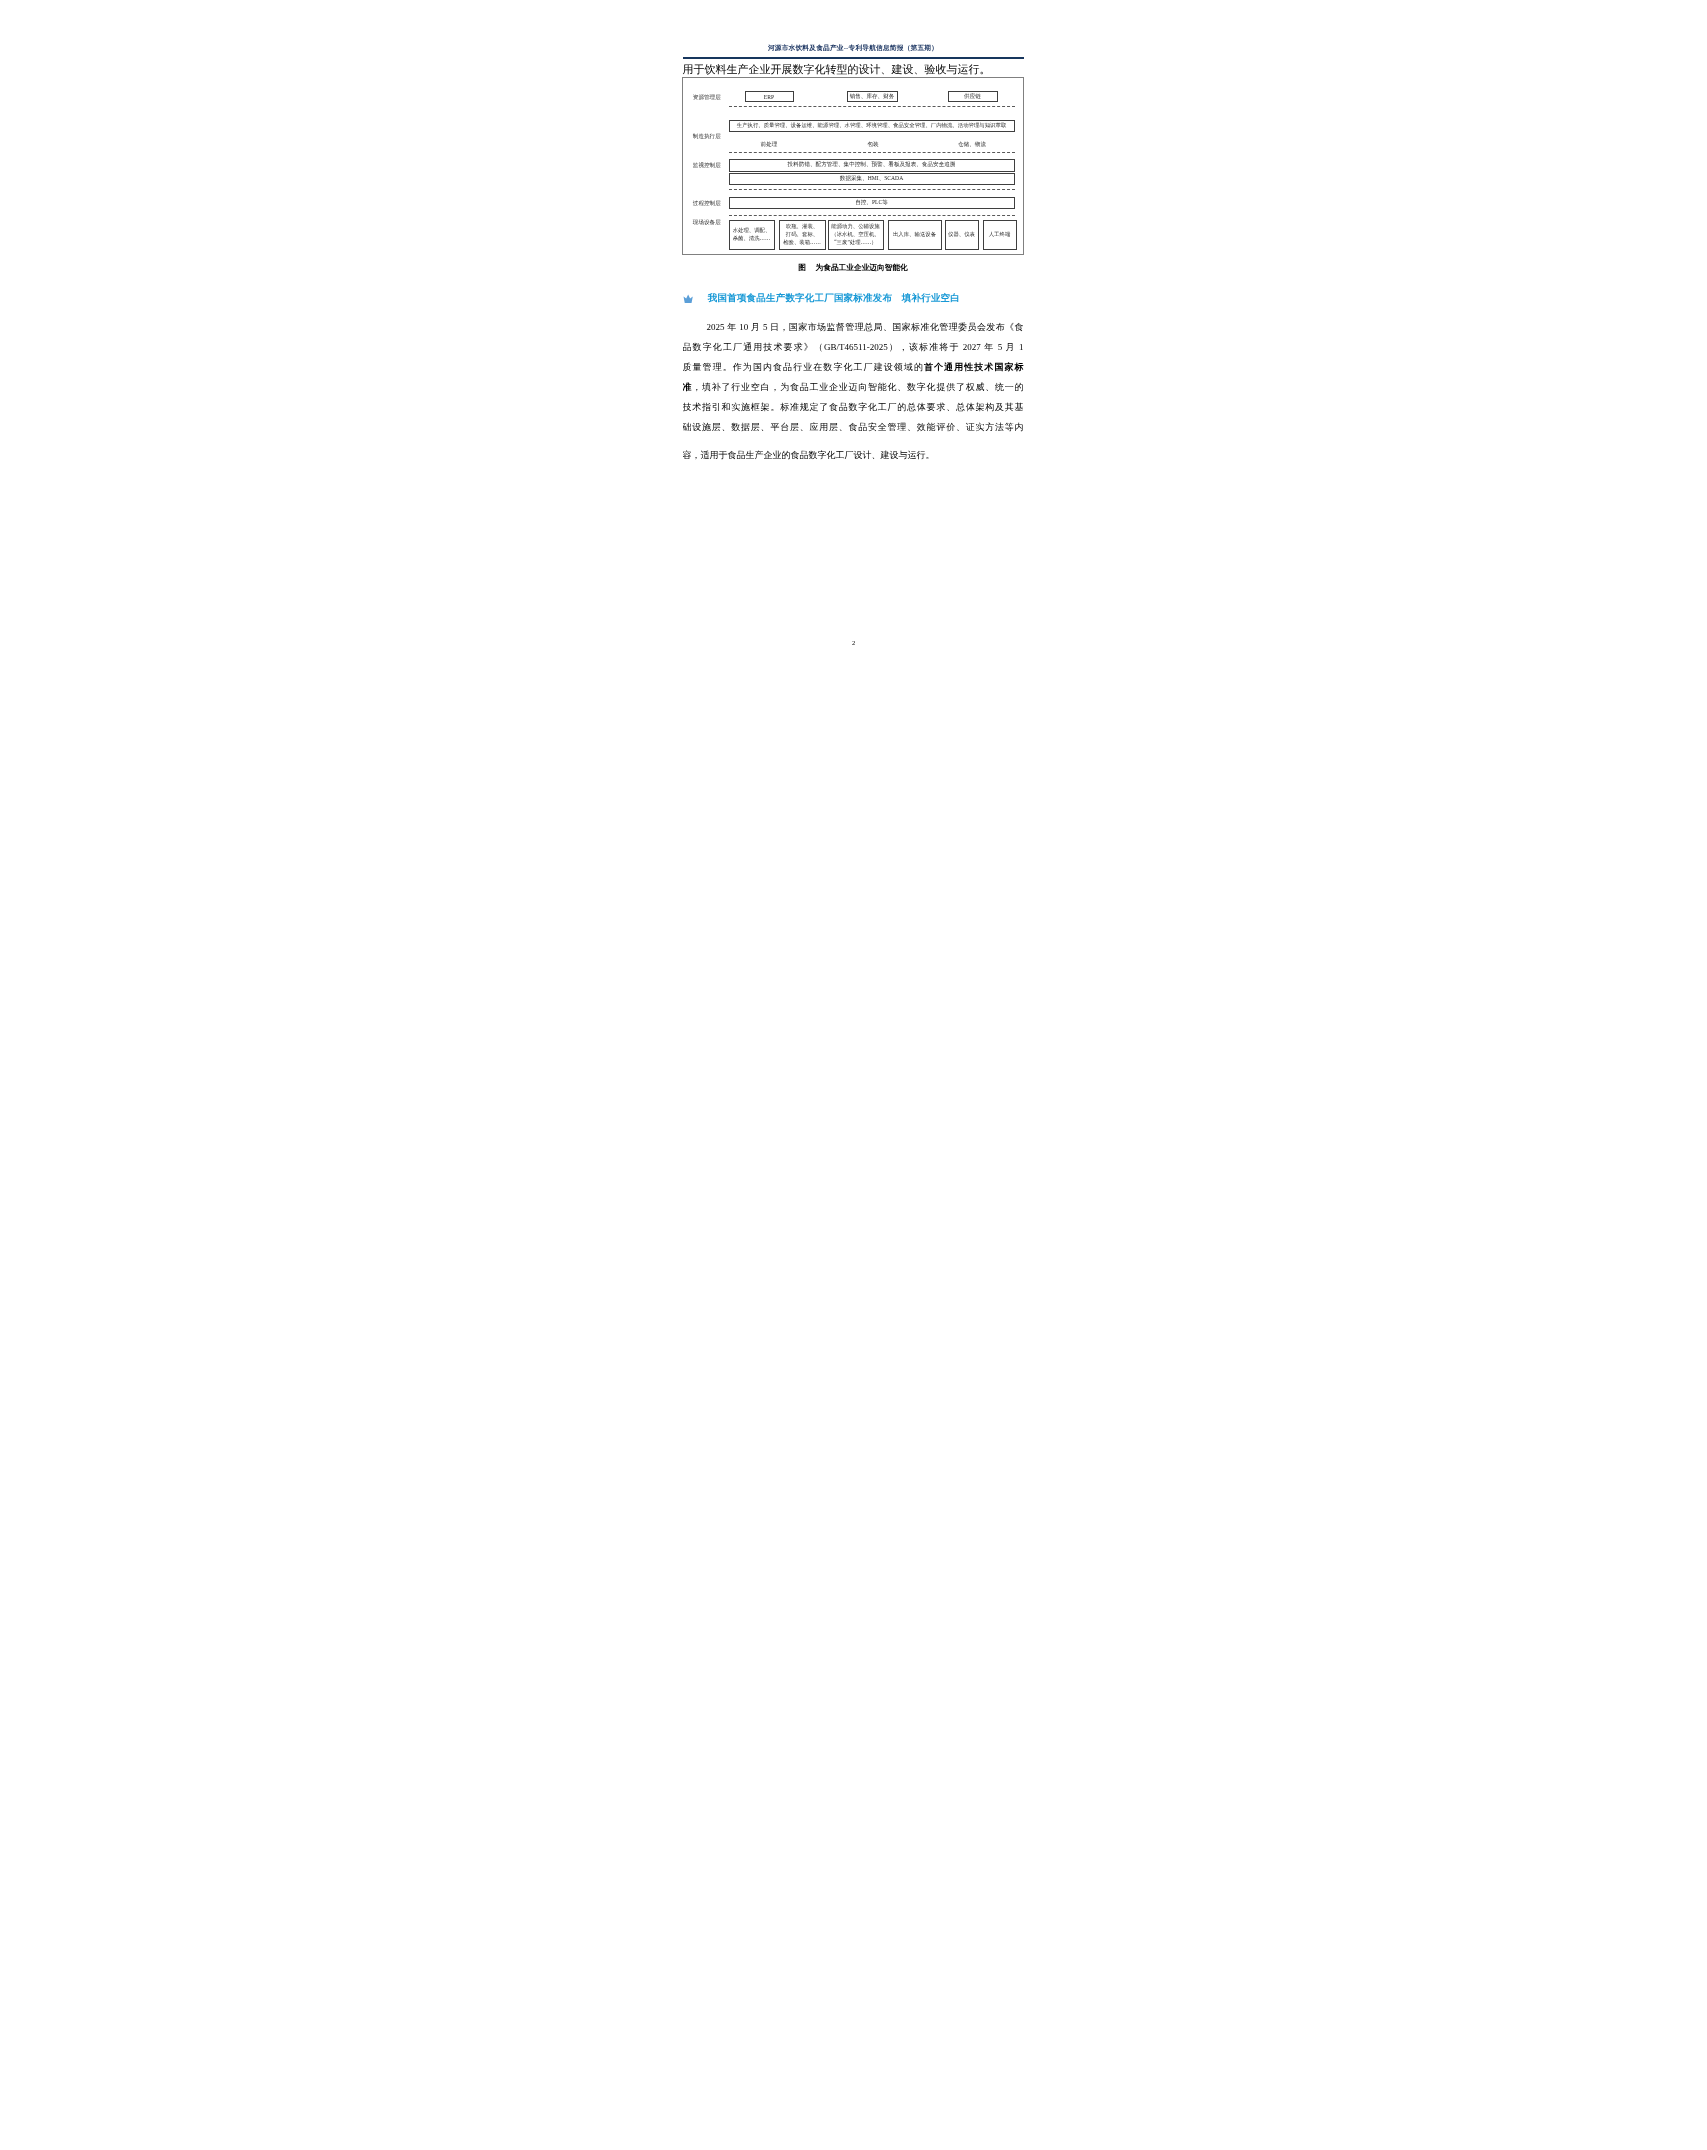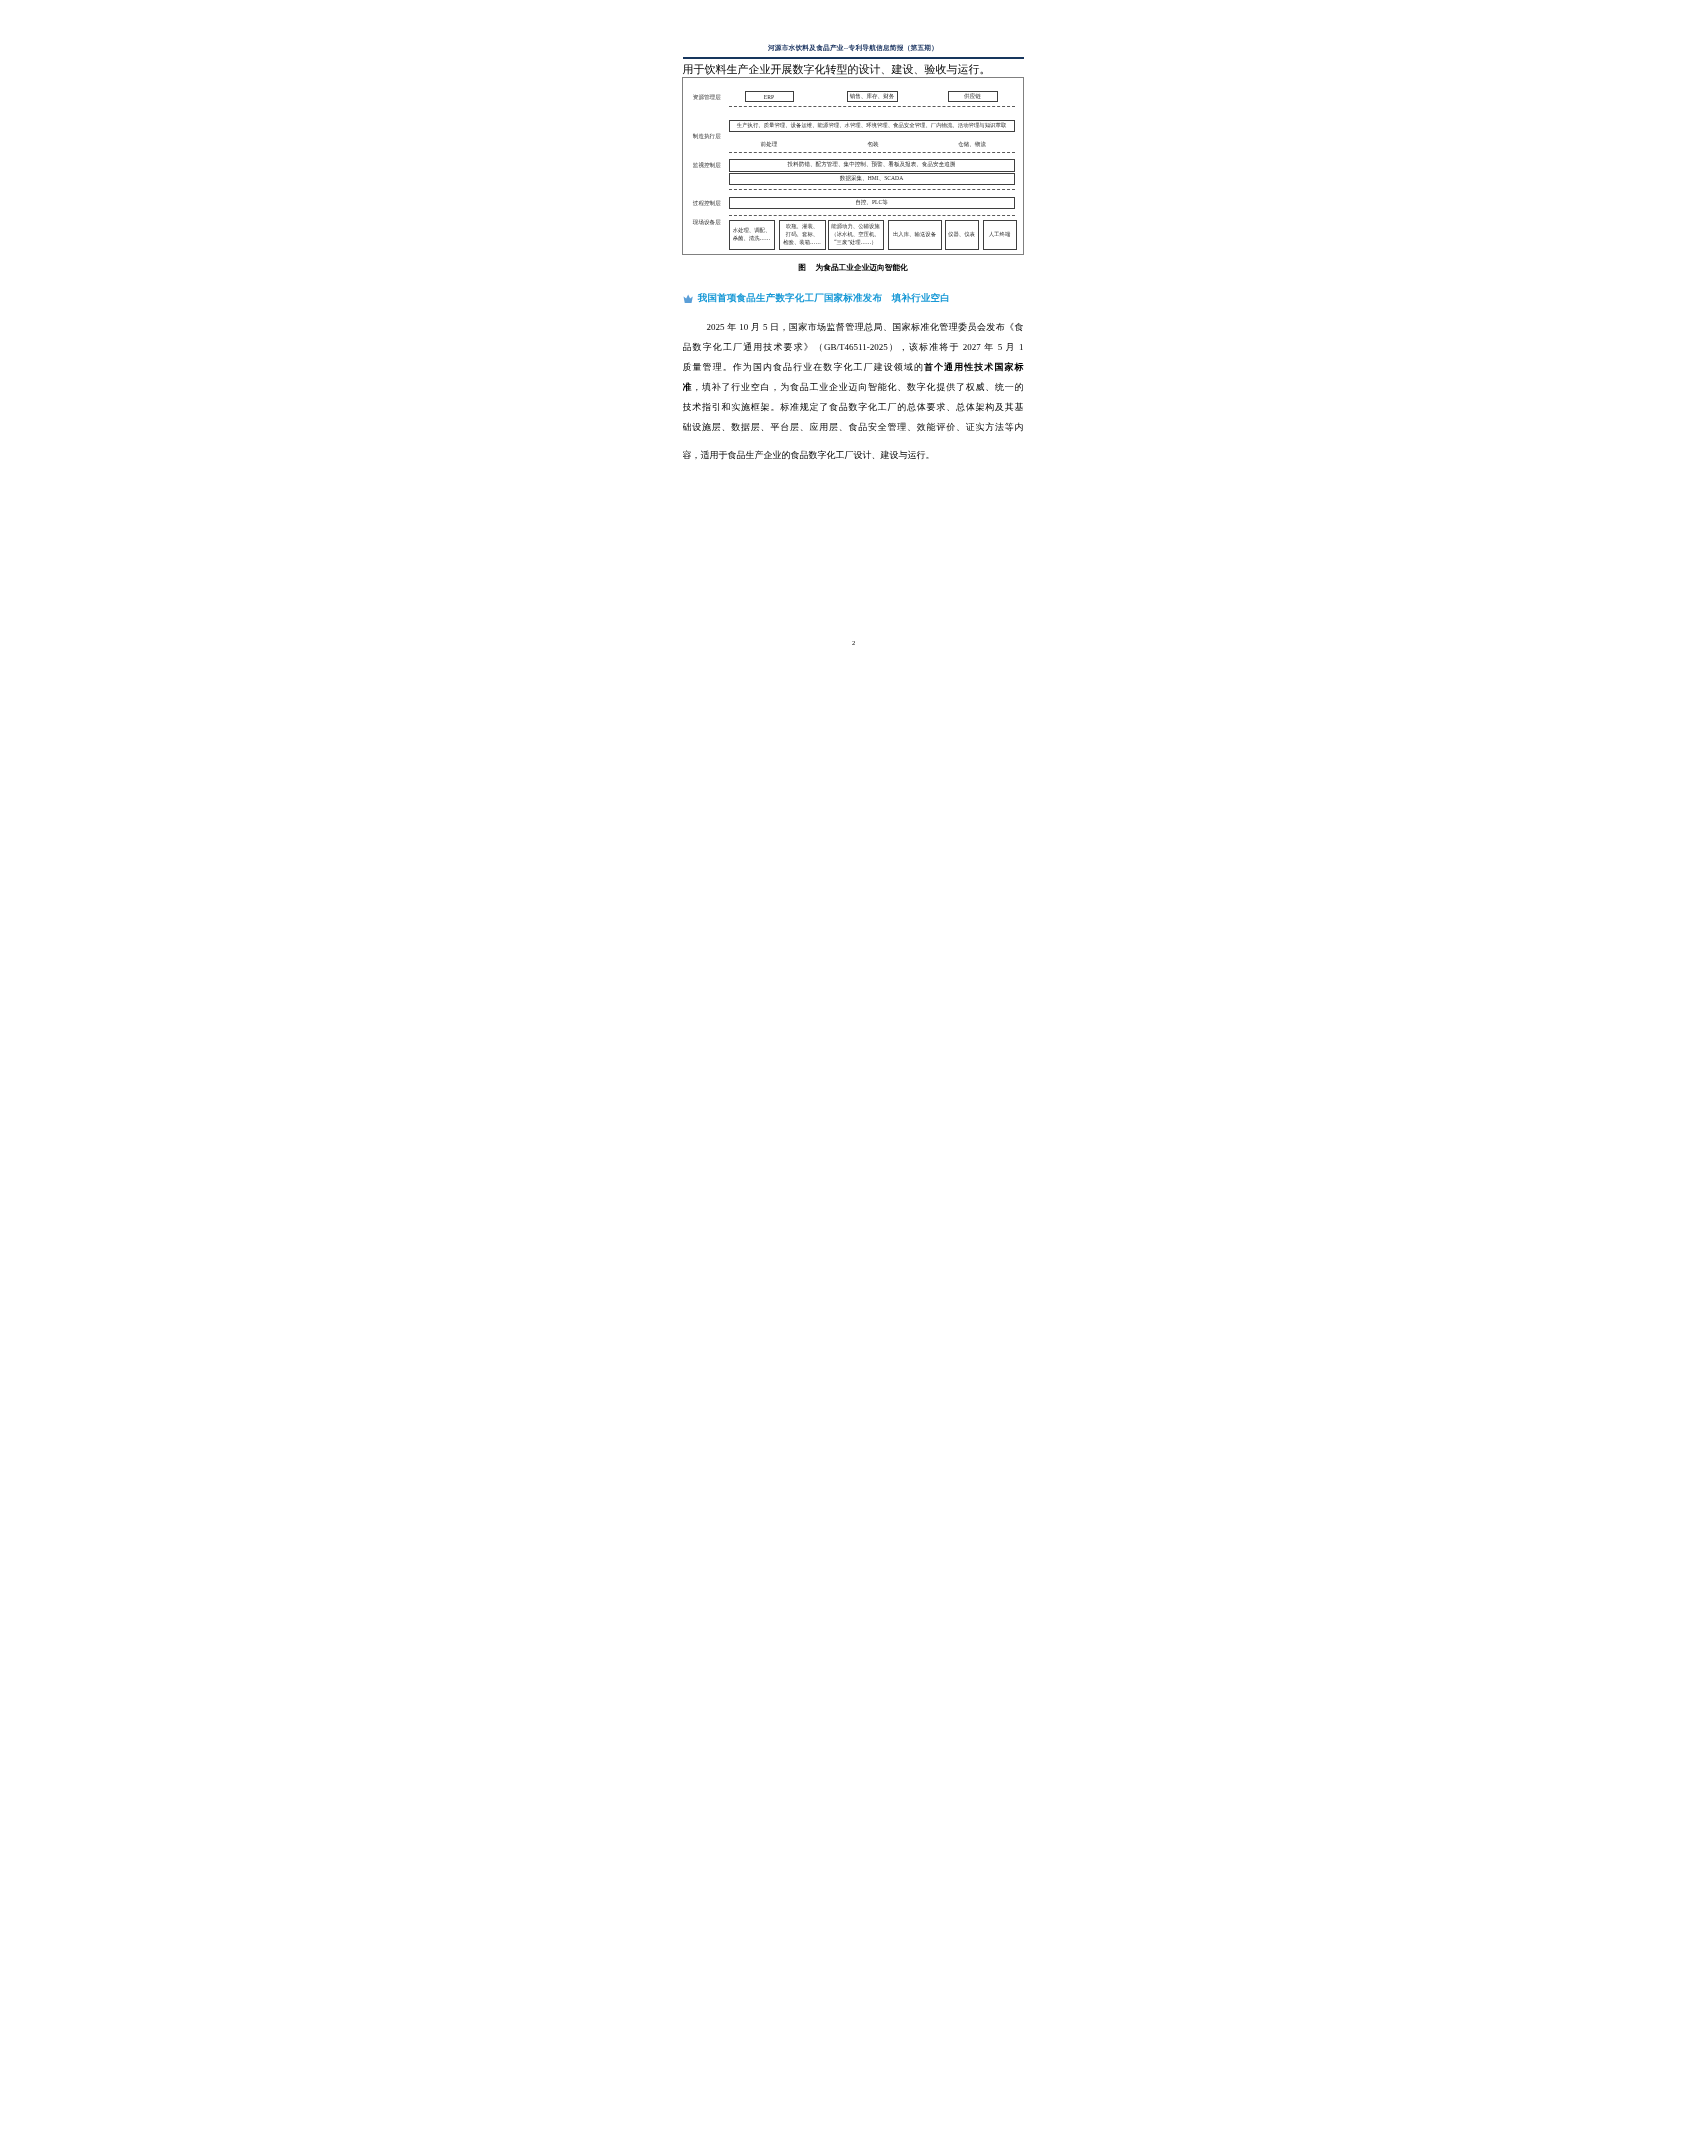--- a/index.html
+++ b/index.html
@@ -62,21 +62,21 @@
     font-size:5.6px;color:#262626;white-space:nowrap;
   }
   
   .caption{
     position:absolute;left:73px;top:263px;width:341px;
     text-align:center;font-size:7.7px;font-weight:bold;
   }
   
   .section-heading{
     position:absolute;left:73px;top:292px;width:357px;
-    display:flex;align-items:center;gap:5px;
+    display:flex;align-items:center;gap:15px;
   }
   .crown-svg{width:10.3px;height:11.6px;flex:0 0 auto;}
   .section-heading-text{
     font-size:9.5px;font-weight:bold;color:var(--accent);
     white-space:nowrap;letter-spacing:0.2px;
   }
   
   .body-paragraph{
     position:absolute;left:73px;top:317px;width:341px;
     font-size:9px;

